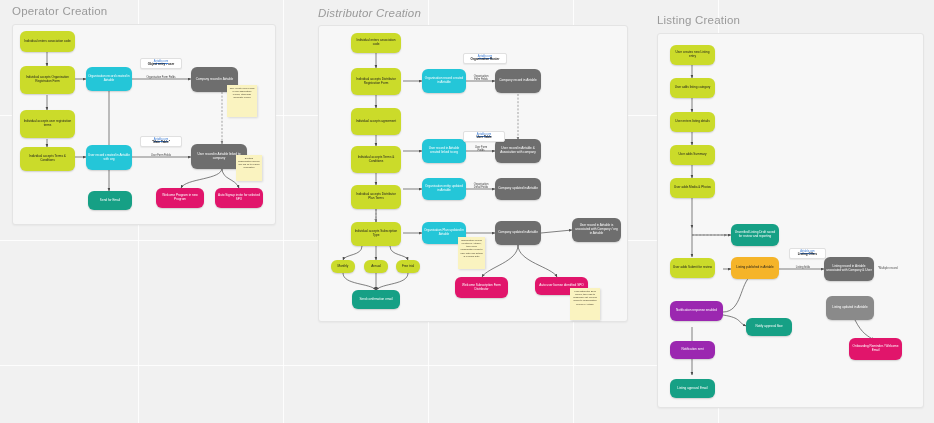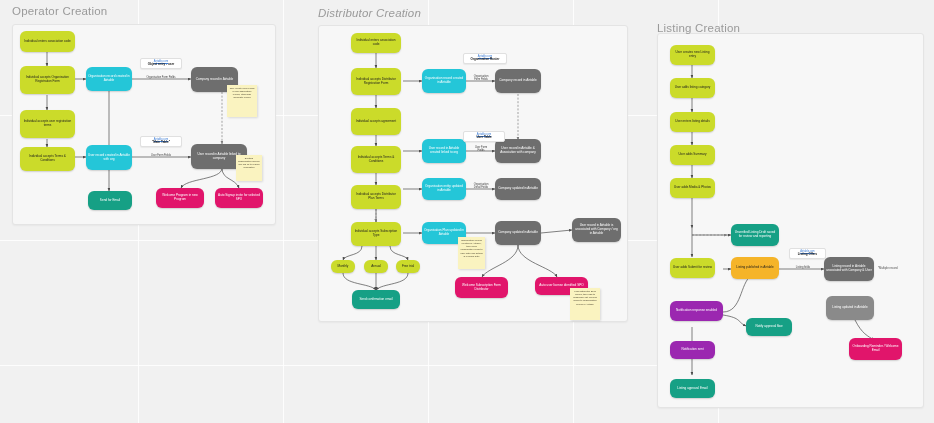--- a/index.html
+++ b/index.html
@@ -98,21 +98,21 @@
 
 <div id="canvas">
 
   <div class="grp" style="left:12px; top:24px; width:264px; height:201px;"></div>
   <div class="grp-title" style="left:12px; top:5px;">Operator Creation</div>
 
   <div class="grp" style="left:318px; top:25px; width:310px; height:297px;"></div>
   <div class="grp-title" style="left:318px; top:7px;font-style:italic;">Distributor Creation</div>
 
   <div class="grp" style="left:657px; top:33px; width:267px; height:375px;"></div>
-  <div class="grp-title" style="left:657px; top:22px;">Listing Creation</div>
+  <div class="grp-title" style="left:657px; top:14px;">Listing Creation</div>
 
   <svg class="edges">
     <defs>
       <marker id="ah" markerWidth="5" markerHeight="5" refX="4.2" refY="2" orient="auto">
         <path d="M0,0 L4.4,2 L0,4 z" fill="#4a4a4a"></path>
       </marker>
       <marker id="ahd" markerWidth="5" markerHeight="5" refX="4.2" refY="2" orient="auto">
         <path d="M0,0 L4.4,2 L0,4 z" fill="#7d7d7d"></path>
       </marker>
     </defs>

